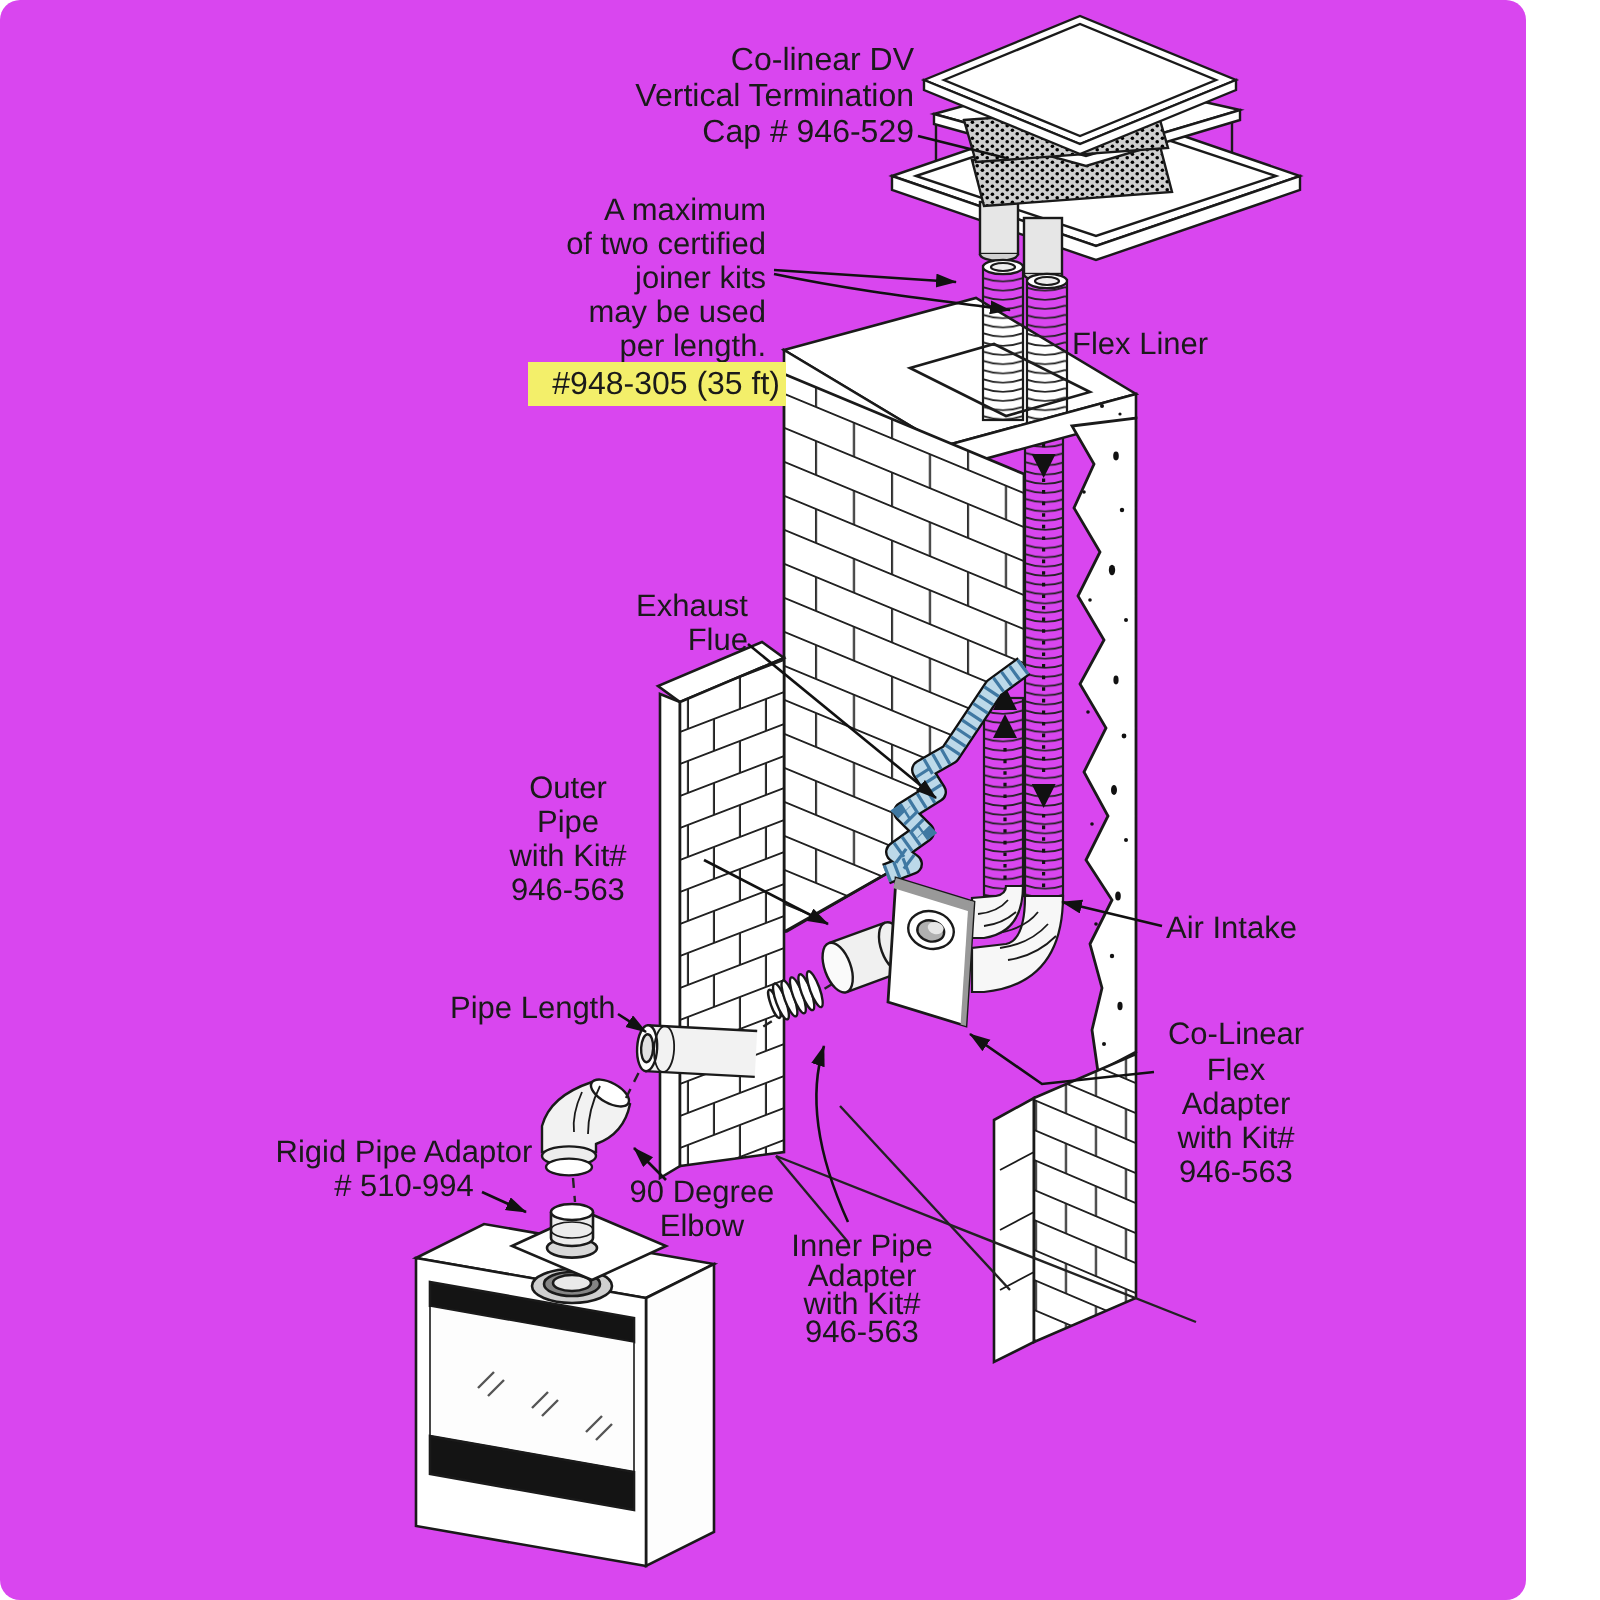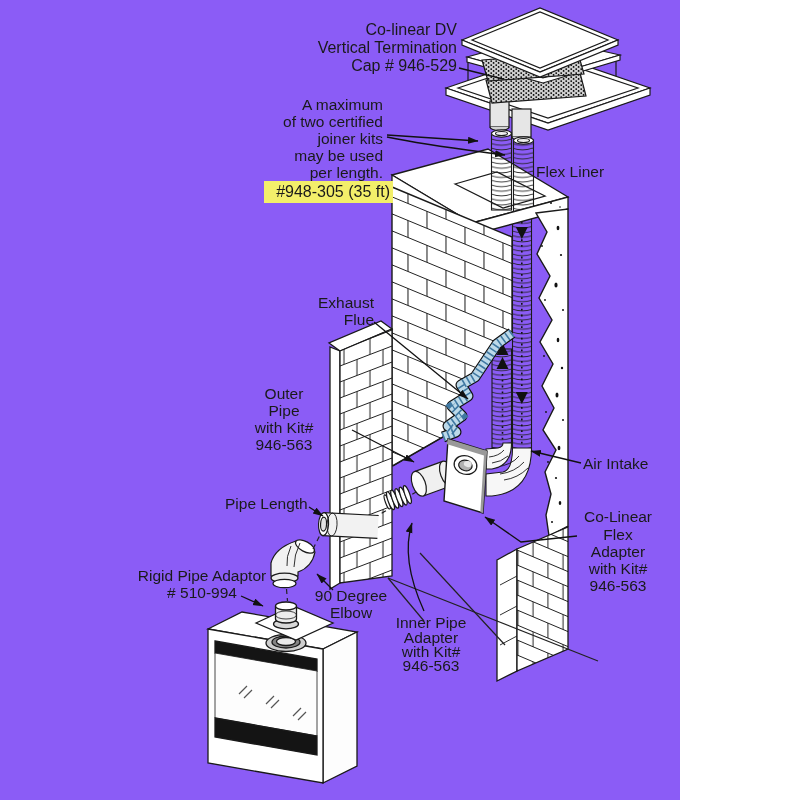--- a/index.html
+++ b/index.html
@@ -1,17 +1,17 @@
 <!DOCTYPE html>
 <html><head>
 <meta charset="utf-8">
 <style>
   html,body{margin:0;padding:0;background:#fff;}
-  #stage{position:relative;width:680px;height:800px;background:#8b5cf6;overflow:hidden;
-         font-family:"Liberation Sans",sans-serif;}
+  #stage{position:relative;width:763px;height:800px;background:#d946ef;overflow:hidden;
+         font-family:"Liberation Sans",sans-serif;border-radius:10px;}
   svg{position:absolute;left:0;top:0;}
   .lbl{font:15.5px "Liberation Sans",sans-serif;fill:#1a1a1a;}
   .lbl16{font:16px "Liberation Sans",sans-serif;fill:#1a1a1a;}
   .leader{stroke:#111;stroke-width:1.3;fill:none;}
   .dash{stroke:#222;stroke-width:1.2;fill:none;stroke-dasharray:5 4;}
   .flowdots{stroke:#111;stroke-width:1.6;fill:none;stroke-dasharray:1.8 4;}
 </style>
 </head>
 <body>
 

